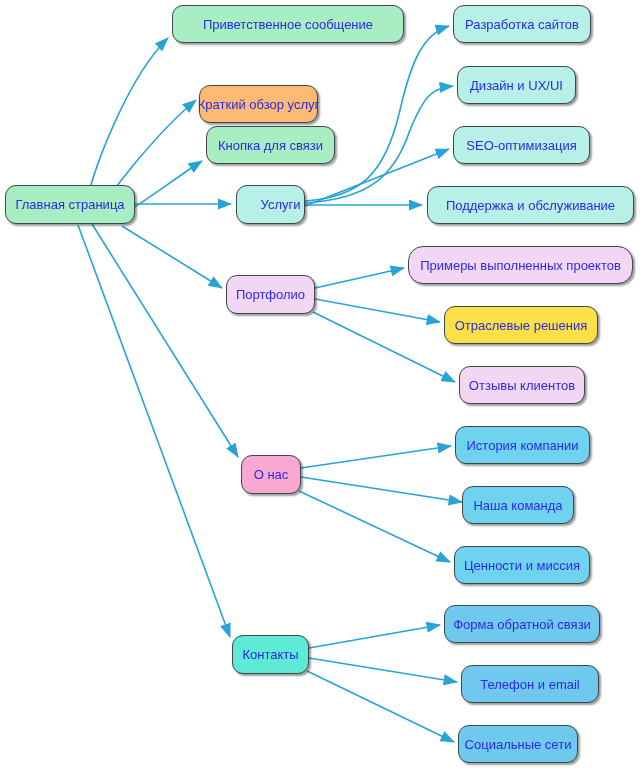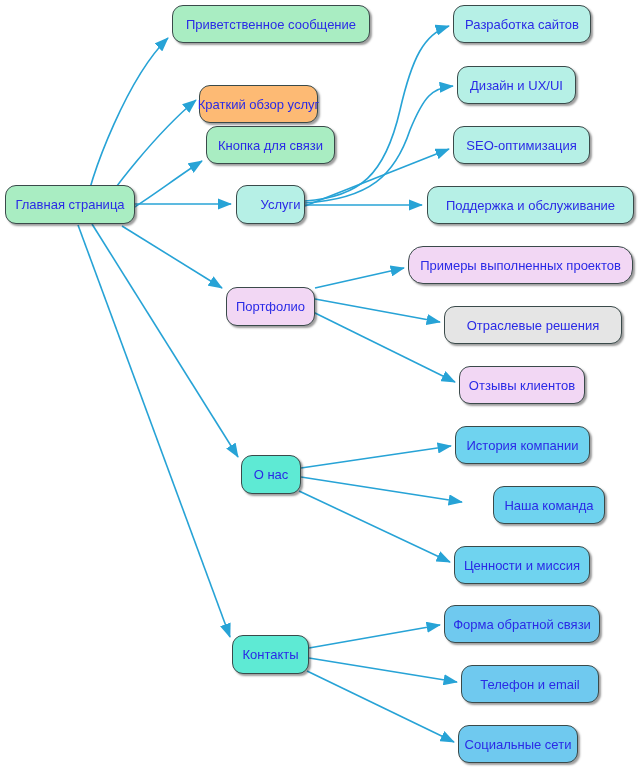--- a/index.html
+++ b/index.html
@@ -77,21 +77,21 @@
         <path d="M 309 648 L 440 625" fill="none" stroke="#27a3d6" stroke-width="1.6" marker-end="url(#arrowhead)"></path>
         <path d="M 309 658 L 457 682" fill="none" stroke="#27a3d6" stroke-width="1.6" marker-end="url(#arrowhead)"></path>
         <path d="M 307 671 L 454 742" fill="none" stroke="#27a3d6" stroke-width="1.6" marker-end="url(#arrowhead)"></path>
       </g>
   </svg>
 
   <div id="nodes">
       <div class="node" style="left: 5px; top: 185px; width: 130px; height: 39px; background: rgb(169, 237, 194); font-size: 13px;">
         <span class="node-label">Главная страница</span>
       </div>
-      <div class="node" style="left: 172px; top: 5px; width: 198px; height: 38px; background: rgb(169, 237, 194); font-size: 13px;">
+      <div class="node" style="left: 172px; top: 5px; width: 232px; height: 38px; background: rgb(169, 237, 194); font-size: 13px;">
         <span class="node-label">Приветственное сообщение</span>
       </div>
       <div class="node" style="left: 199px; top: 66px; width: 119px; height: 38px; background: #fdba74; font-size: 13px; margin-top: 19px;">
         <span class="node-label">Краткий обзор услуг</span>
       </div>
       <div class="node" style="left: 206px; top: 126px; width: 129px; height: 38px; background: rgb(169, 237, 194); font-size: 13px;">
         <span class="node-label">Кнопка для связи</span>
       </div>
       <div class="node" style="left: 236px; top: 185px; width: 69px; height: 39px; background: rgb(182, 240, 230); font-size: 13px; padding-left: 20px;">
         <span class="node-label">Услуги</span>
@@ -101,39 +101,39 @@
       </div>
       <div class="node" style="left: 457px; top: 66px; width: 119px; height: 38px; background: rgb(182, 240, 230); font-size: 13px;">
         <span class="node-label">Дизайн и UX/UI</span>
       </div>
       <div class="node" style="left: 453px; top: 126px; width: 137px; height: 38px; background: rgb(182, 240, 230); font-size: 13px;">
         <span class="node-label">SEO-оптимизация</span>
       </div>
       <div class="node" style="left: 427px; top: 186px; width: 207px; height: 38px; background: rgb(182, 240, 230); font-size: 13px;">
         <span class="node-label">Поддержка и обслуживание</span>
       </div>
-      <div class="node" style="left: 226px; top: 287px; width: 89px; height: 39px; background: rgb(242, 215, 244); font-size: 13px;">
+      <div class="node" style="left: 226px; top: 275px; width: 89px; height: 39px; background: rgb(242, 215, 244); font-size: 13px;">
         <span class="node-label">Портфолио</span>
       </div>
       <div class="node" style="left: 408px; top: 246px; width: 225px; height: 38px; background: rgb(242, 215, 244); font-size: 13px; border-radius: 15px;">
         <span class="node-label">Примеры выполненных проектов</span>
       </div>
-      <div class="node" style="left: 444px; top: 306px; width: 178px; height: 38px; background: #e5e5e5; font-size: 13px;">
+      <div class="node" style="left: 444px; top: 306px; width: 154px; height: 38px; background: #fde047; font-size: 13px;">
         <span class="node-label">Отраслевые решения</span>
       </div>
       <div class="node" style="left: 459px; top: 366px; width: 126px; height: 38px; background: rgb(242, 215, 244); font-size: 13px;">
         <span class="node-label">Отзывы клиентов</span>
       </div>
-      <div class="node" style="left: 241px; top: 455px; width: 60px; height: 39px; background: #5eead4; font-size: 13px;">
+      <div class="node" style="left: 241px; top: 455px; width: 60px; height: 39px; background: #f9a8d4; font-size: 13px;">
         <span class="node-label">О нас</span>
       </div>
       <div class="node" style="left: 455px; top: 426px; width: 135px; height: 38px; background: rgb(111, 211, 239); font-size: 13px;">
         <span class="node-label">История компании</span>
       </div>
-      <div class="node" style="left: 493px; top: 486px; width: 112px; height: 38px; background: rgb(111, 211, 239); font-size: 13px;">
+      <div class="node" style="left: 462px; top: 486px; width: 112px; height: 38px; background: rgb(111, 211, 239); font-size: 13px;">
         <span class="node-label">Наша команда</span>
       </div>
       <div class="node" style="left: 454px; top: 546px; width: 136px; height: 38px; background: rgb(111, 211, 239); font-size: 13px;">
         <span class="node-label">Ценности и миссия</span>
       </div>
       <div class="node" style="left: 232px; top: 635px; width: 77px; height: 39px; background: #5eead4; font-size: 13px;">
         <span class="node-label">Контакты</span>
       </div>
       <div class="node" style="left: 444px; top: 605px; width: 156px; height: 38px; background: rgb(111, 201, 239); font-size: 13px;">
         <span class="node-label">Форма обратной связи</span>

